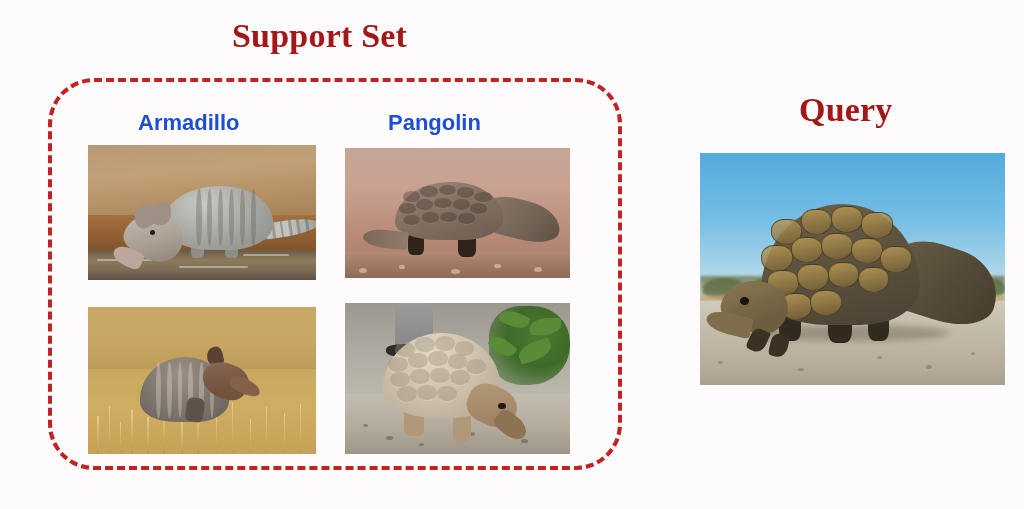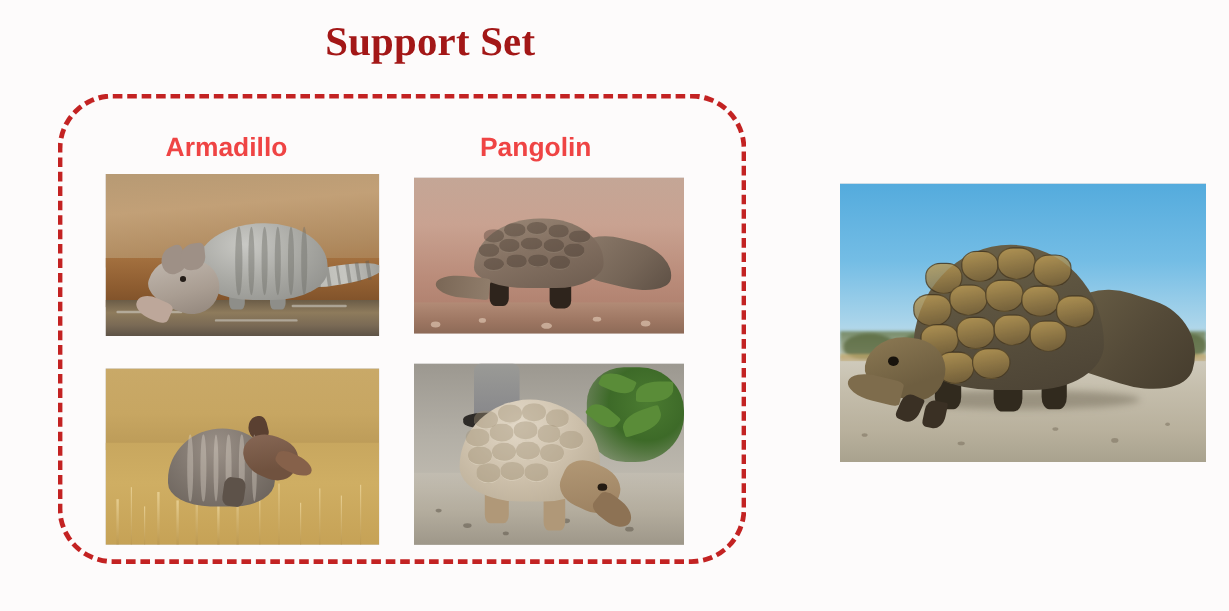--- a/index.html
+++ b/index.html
@@ -24,21 +24,20 @@
   }
 
   
   .heading {
     position: absolute;
     font-family: "Liberation Serif", serif;
     font-weight: bold;
     color: #a31717;
     letter-spacing: 0.2px;
     white-space: nowrap;
-    margin-left: 39px;
   }
   #support-title {
     left: 232px;
     top: 17px;
     font-size: 34px;
   }
   #query-title {
     left: 799px;
     top: 91px;
     font-size: 34px;
@@ -55,26 +54,26 @@
     border-radius: 46px;
     background: transparent;
   }
 
   
   .class-label {
     position: absolute;
     font-family: "Liberation Sans", sans-serif;
     font-weight: bold;
     font-size: 22px;
-    color: #ef4444;
+    color: #1d4ed8;
     white-space: nowrap;
     text-align: right;
   }
   #label-armadillo { left: 138px; top: 110px; }
-  #label-pangolin  { left: 400px; top: 110px; }
+  #label-pangolin  { left: 388px; top: 110px; }
 
   
   .photo {
     position: absolute;
     overflow: hidden;
     background: #cfcfcf;
   }
   #photo-armadillo-1 { left: 88px;  top: 145px; width: 228px; height: 135px; }
   #photo-armadillo-2 { left: 88px;  top: 307px; width: 228px; height: 147px; }
   #photo-pangolin-1  { left: 345px; top: 148px; width: 225px; height: 130px; }
@@ -519,20 +518,21 @@
         <div class="scale" style="left:12%; top:63%; width:17%; height:19%;"></div>
         <div class="scale" style="left:29%; top:61%; width:17%; height:19%;"></div>
         <div class="scale" style="left:46%; top:62%; width:17%; height:19%;"></div>
       </div>
       <div class="neck"></div>
       <div class="snout"></div>
       <div class="eye"></div>
     </div>
   </div>
 
+  <div class="heading" id="query-title">Query</div>
 
   <div class="photo" id="photo-query">
     <div class="scene sceneE">
       <div class="sky"></div>
       <div class="treeline"></div>
       <div class="scrub" style="left:1%;  width:14%; height:9%;"></div>
       <div class="scrub" style="left:17%; width:10%; height:7%;"></div>
       <div class="scrub" style="left:76%; width:13%; height:9%;"></div>
       <div class="scrub" style="left:90%; width:10%; height:8%;"></div>
       <div class="grassline"></div>

